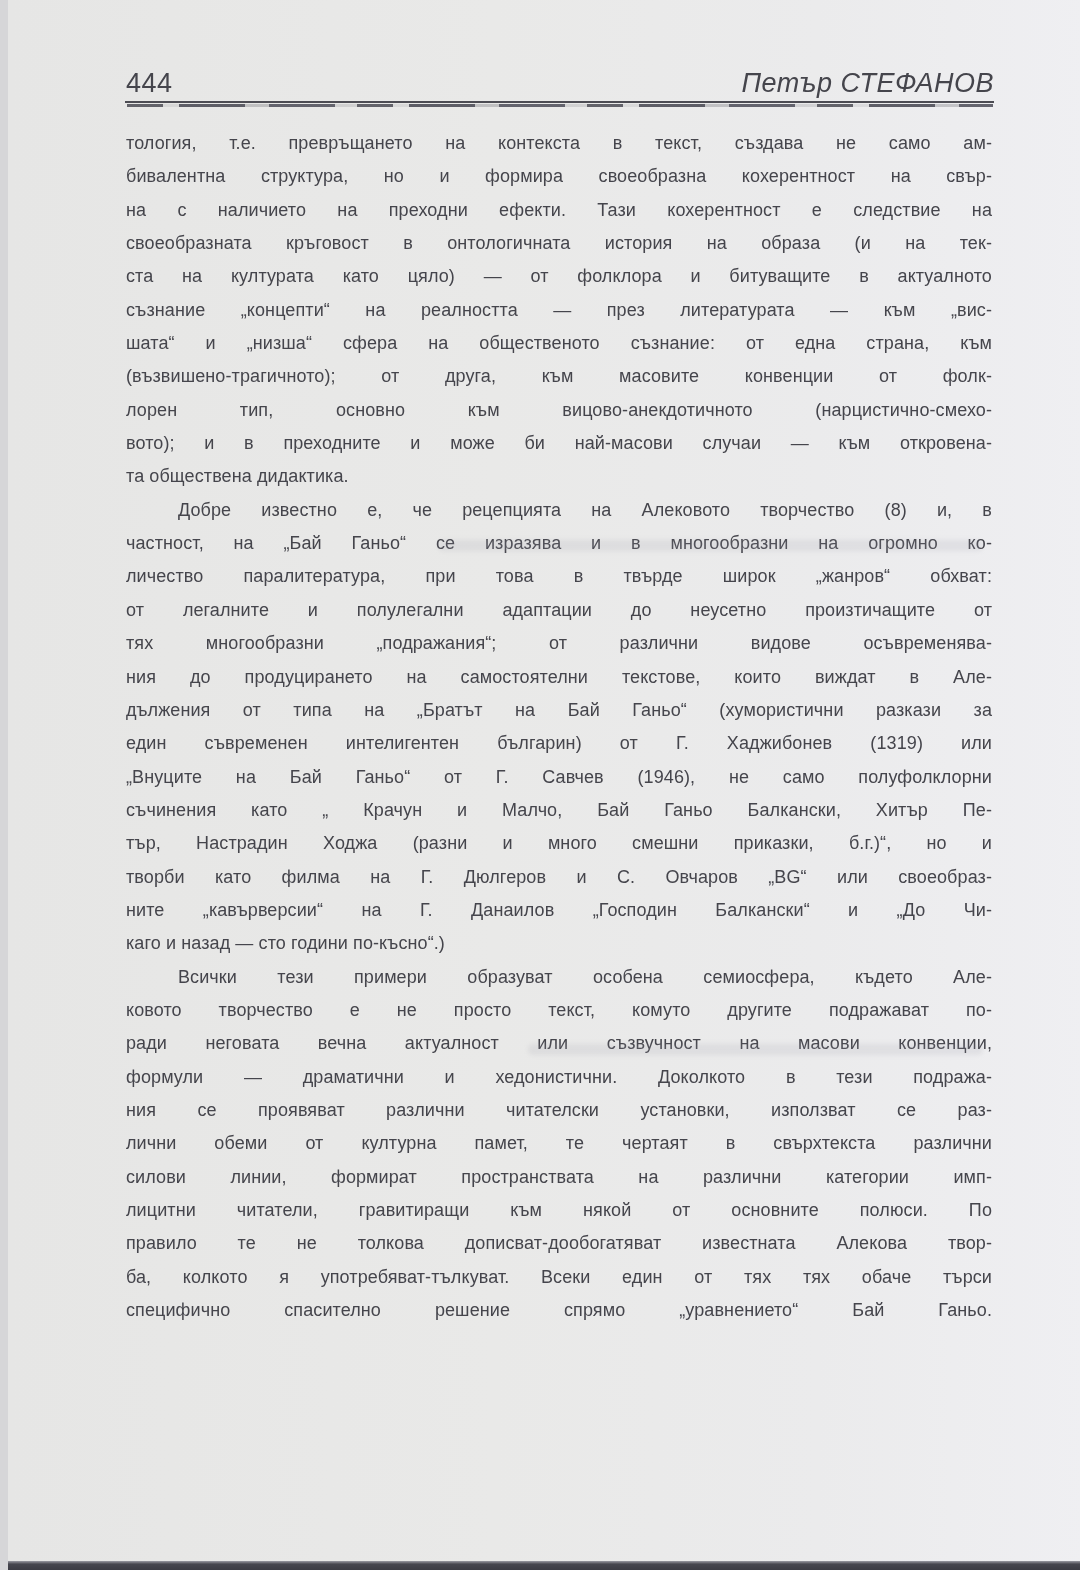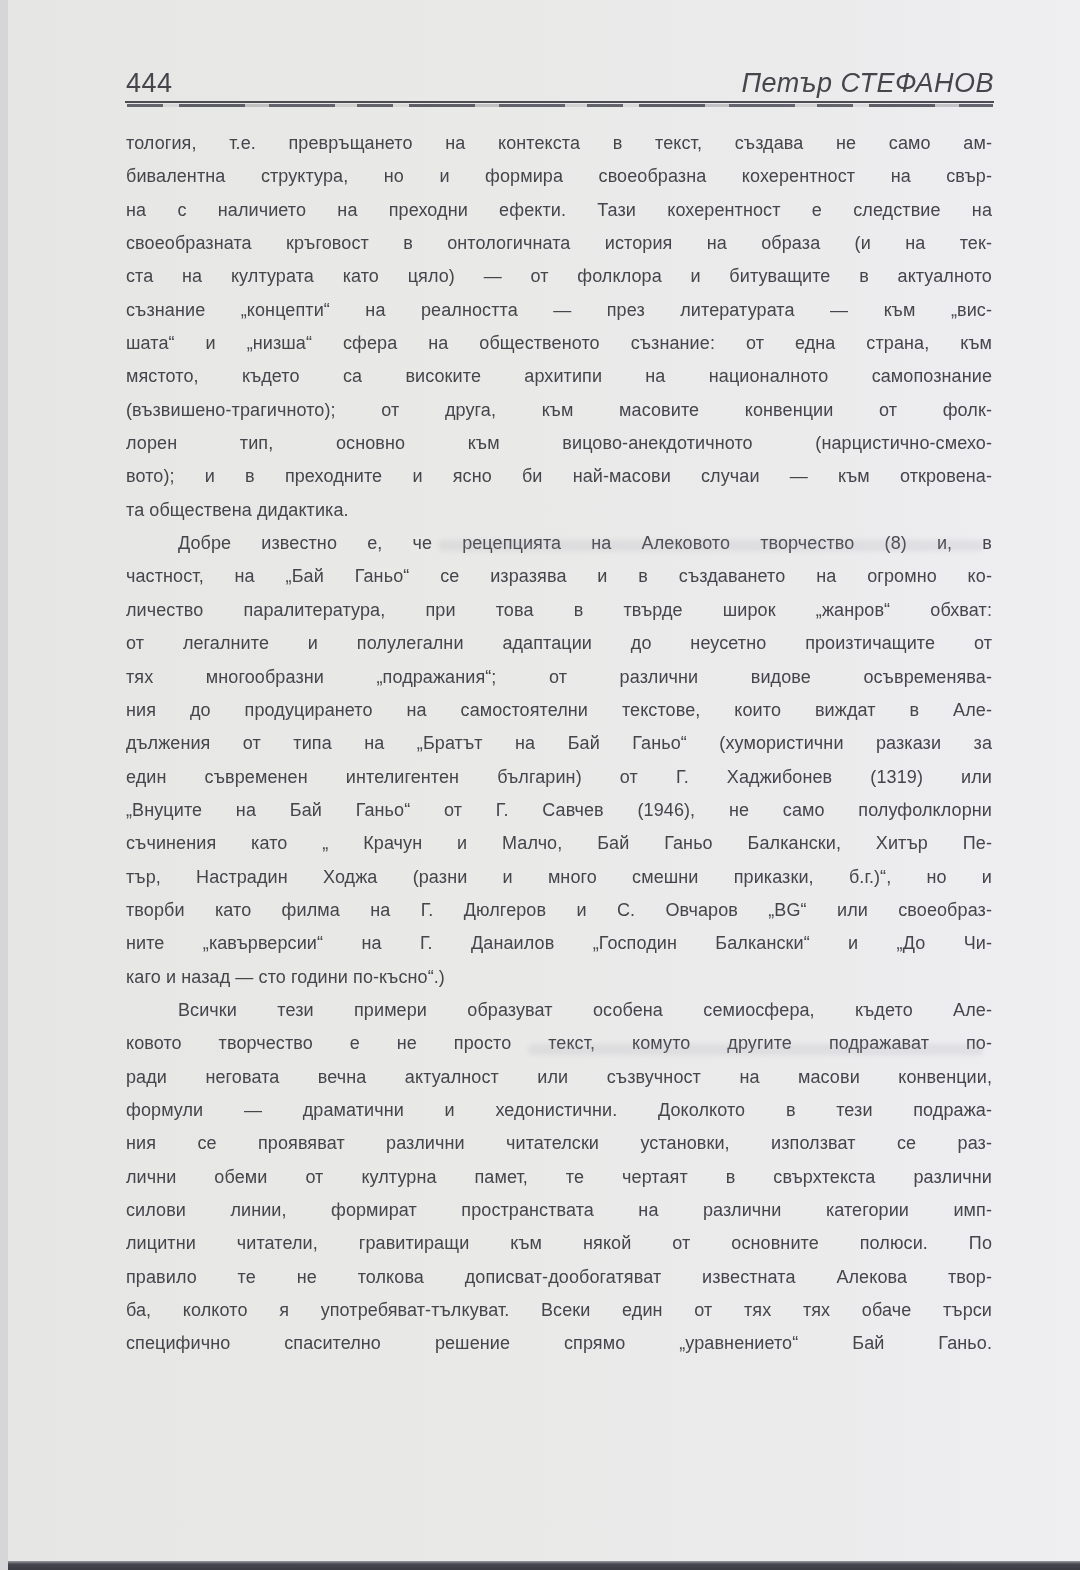--- a/index.html
+++ b/index.html
@@ -108,29 +108,28 @@
 
   <div class="body-text">
     <div class="para">
         <div class="line">тология, т.е. превръщането на контекста в текст, създава не само ам-</div>
         <div class="line">бивалентна структура, но и формира своеобразна кохерентност на свър-</div>
         <div class="line">на с наличието на преходни ефекти. Тази кохерентност е следствие на</div>
         <div class="line">своеобразната кръговост в онтологичната история на образа (и на тек-</div>
         <div class="line">ста на културата като цяло) — от фолклора и битуващите в актуалното</div>
         <div class="line">съзнание „концепти“ на реалността — през литературата — към „вис-</div>
         <div class="line">шата“ и „низша“ сфера на общественото съзнание: от една страна, към</div>
-        <div class="line">мястото, където са високите архитипи на националното самопознание</div>
         <div class="line">(възвишено-трагичното); от друга, към масовите конвенции от фолк-</div>
         <div class="line">лорен тип, основно към вицово-анекдотичното (нарцистично-смехо-</div>
-        <div class="line">вото); и в преходните и ясно би най-масови случаи — към откровена-</div>
+        <div class="line">вото); и в преходните и може би най-масови случаи — към откровена-</div>
         <div class="line align-left">та обществена дидактика.</div>
       </div>
     <div class="para">
         <div class="line indent">Добре известно е, че рецепцията на Алековото творчество (8) и, в</div>
-        <div class="line">частност, на „Бай Ганьо“ се изразява и в създаването на огромно ко-</div>
+        <div class="line">частност, на „Бай Ганьо“ се изразява и в многообразни на огромно ко-</div>
         <div class="line">личество паралитература, при това в твърде широк „жанров“ обхват:</div>
         <div class="line">от легалните и полулегални адаптации до неусетно произтичащите от</div>
         <div class="line">тях многообразни „подражания“; от различни видове осъвременява-</div>
         <div class="line">ния до продуцирането на самостоятелни текстове, които виждат в Але-</div>
         <div class="line">дължения от типа на „Братът на Бай Ганьо“ (хумористични разкази за</div>
         <div class="line">един съвременен интелигентен българин) от Г. Хаджибонев (1319) или</div>
         <div class="line">„Внуците на Бай Ганьо“ от Г. Савчев (1946), не само полуфолклорни</div>
         <div class="line">съчинения като „ Крачун и Малчо, Бай Ганьо Балкански, Хитър Пе-</div>
         <div class="line">тър, Настрадин Ходжа (разни и много смешни приказки, б.г.)“, но и</div>
         <div class="line">творби като филма на Г. Дюлгеров и С. Овчаров „BG“ или своеобраз-</div>

